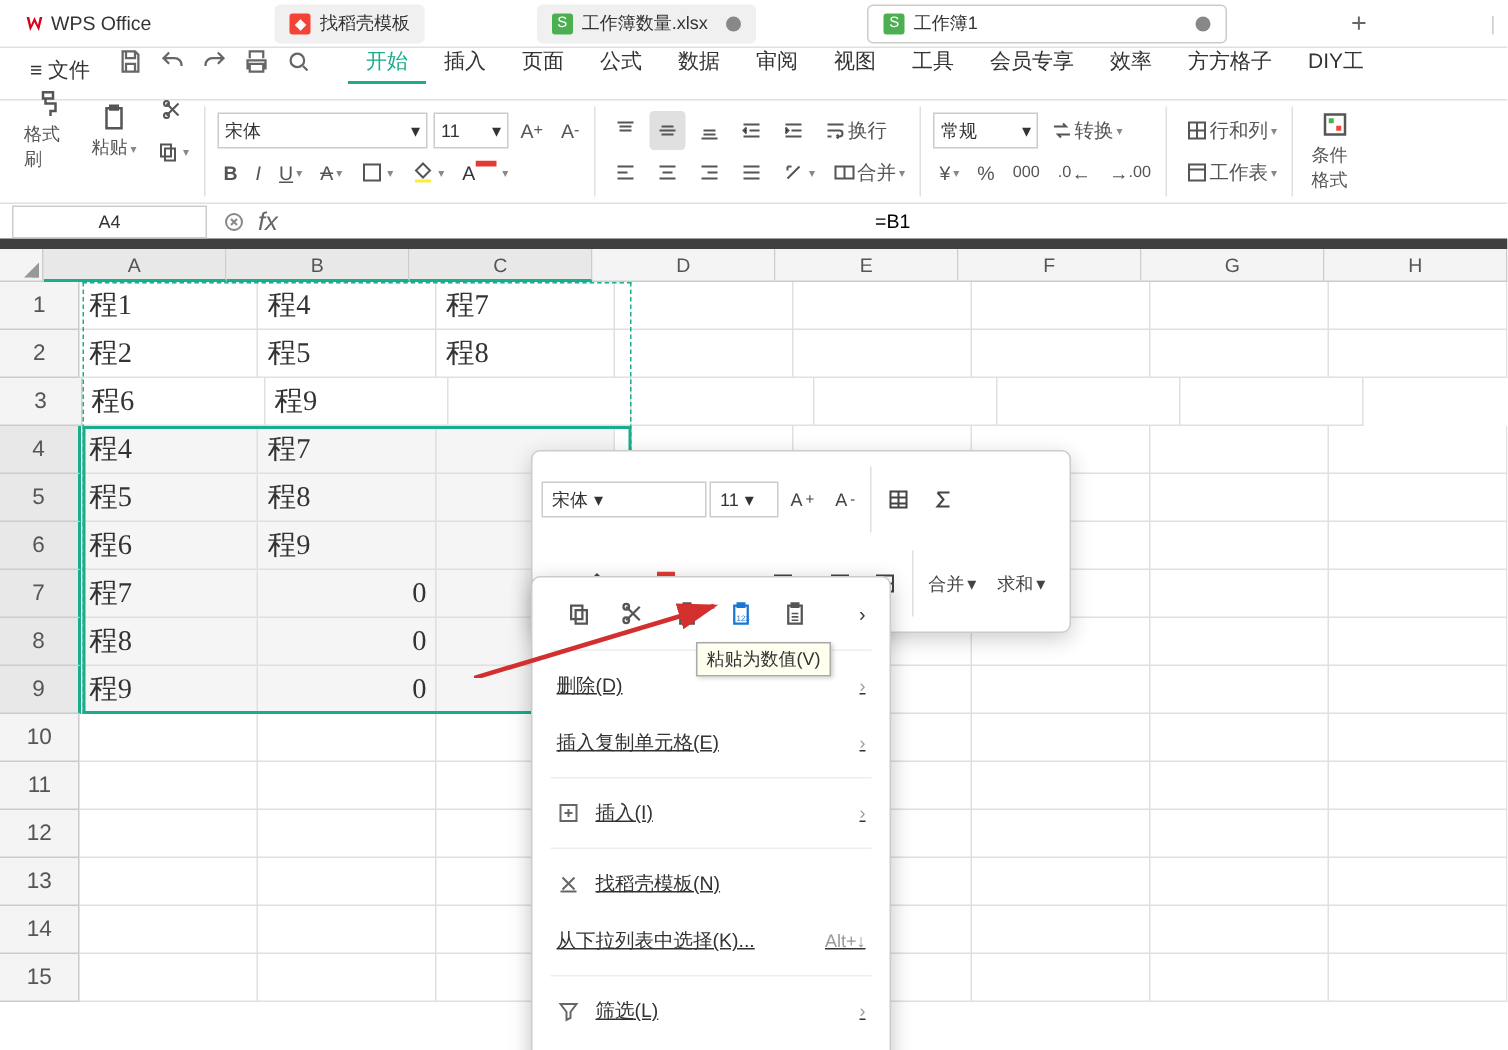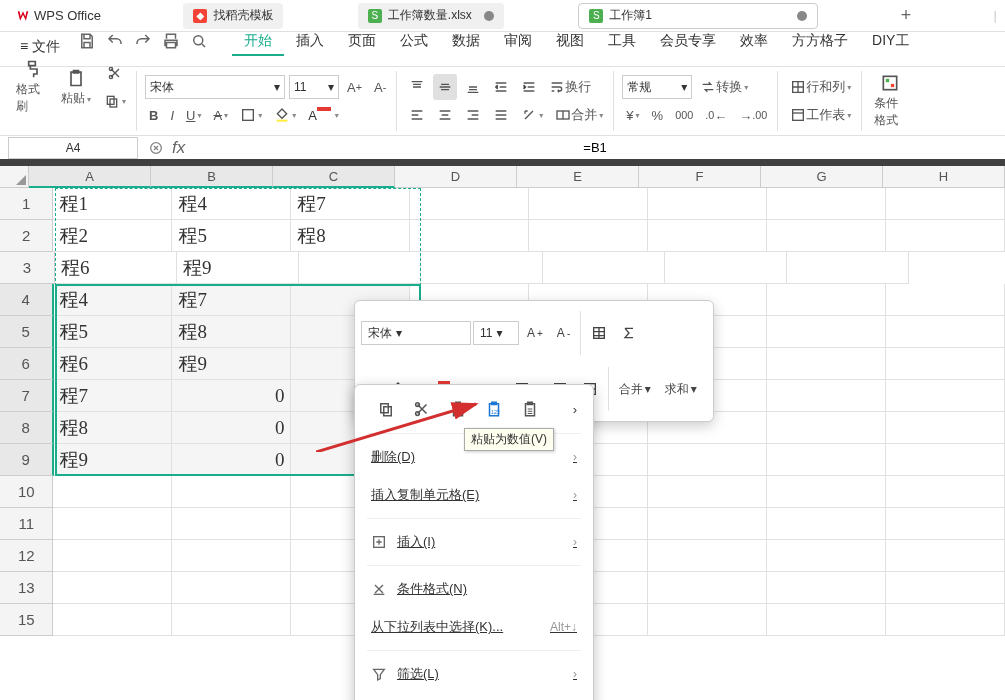--- a/index.html
+++ b/index.html
@@ -502,20 +502,31 @@
         <div class="cell"></div>
         <div class="cell"></div>
         <div class="cell"></div>
         <div class="cell"></div>
         <div class="cell"></div>
         <div class="cell"></div>
         <div class="cell"></div>
         <div class="cell"></div>
       </div>
       <div class="row">
+        <div class="rowh">14</div>
+        <div class="cell"></div>
+        <div class="cell"></div>
+        <div class="cell"></div>
+        <div class="cell"></div>
+        <div class="cell"></div>
+        <div class="cell"></div>
+        <div class="cell"></div>
+        <div class="cell"></div>
+      </div>
+      <div class="row">
         <div class="rowh">15</div>
         <div class="cell"></div>
         <div class="cell"></div>
         <div class="cell"></div>
         <div class="cell"></div>
         <div class="cell"></div>
         <div class="cell"></div>
         <div class="cell"></div>
         <div class="cell"></div>
       </div>
@@ -659,21 +670,21 @@
         </span>
         <span class="arr">›</span>
       </div>
       <div class="ctxsep"></div>
       <div class="ctxrow">
         <span class="lbl">
           <svg viewBox="0 0 24 24">
             <path fill="none" stroke="currentColor" stroke-width="2" d="M6 6l12 12M18 6L6 18"></path>
             <path fill="none" stroke="currentColor" stroke-width="2" d="M4 20h16"></path>
           </svg>
-          <span>条件格式(N)</span>
+          <span>找稻壳模板(N)</span>
         </span>
         <span class="arr"></span>
       </div>
       <div class="ctxrow">
         <span class="lbl">
           <span>从下拉列表中选择(K)...</span>
         </span>
         <span class="arr">Alt+↓</span>
       </div>
       <div class="ctxsep"></div>

